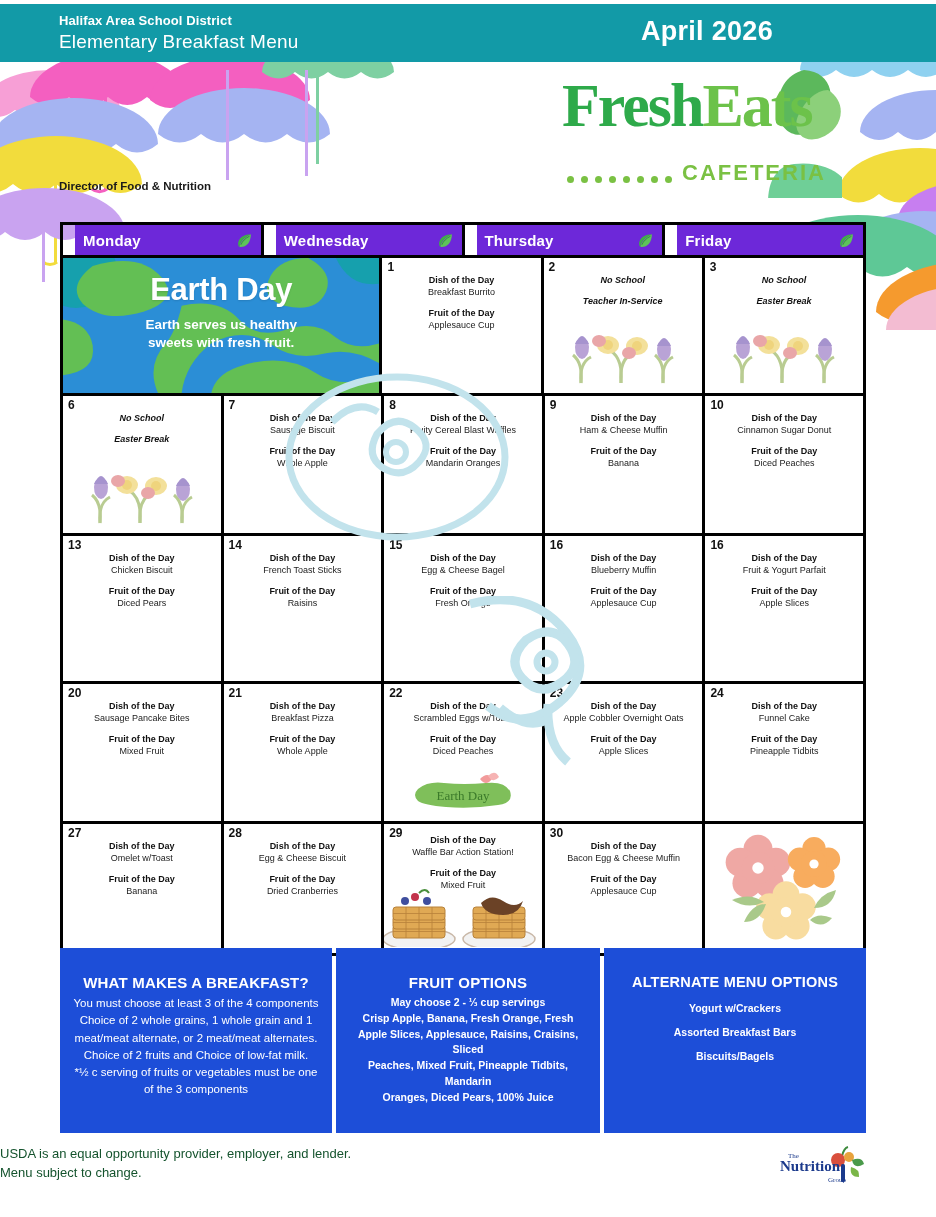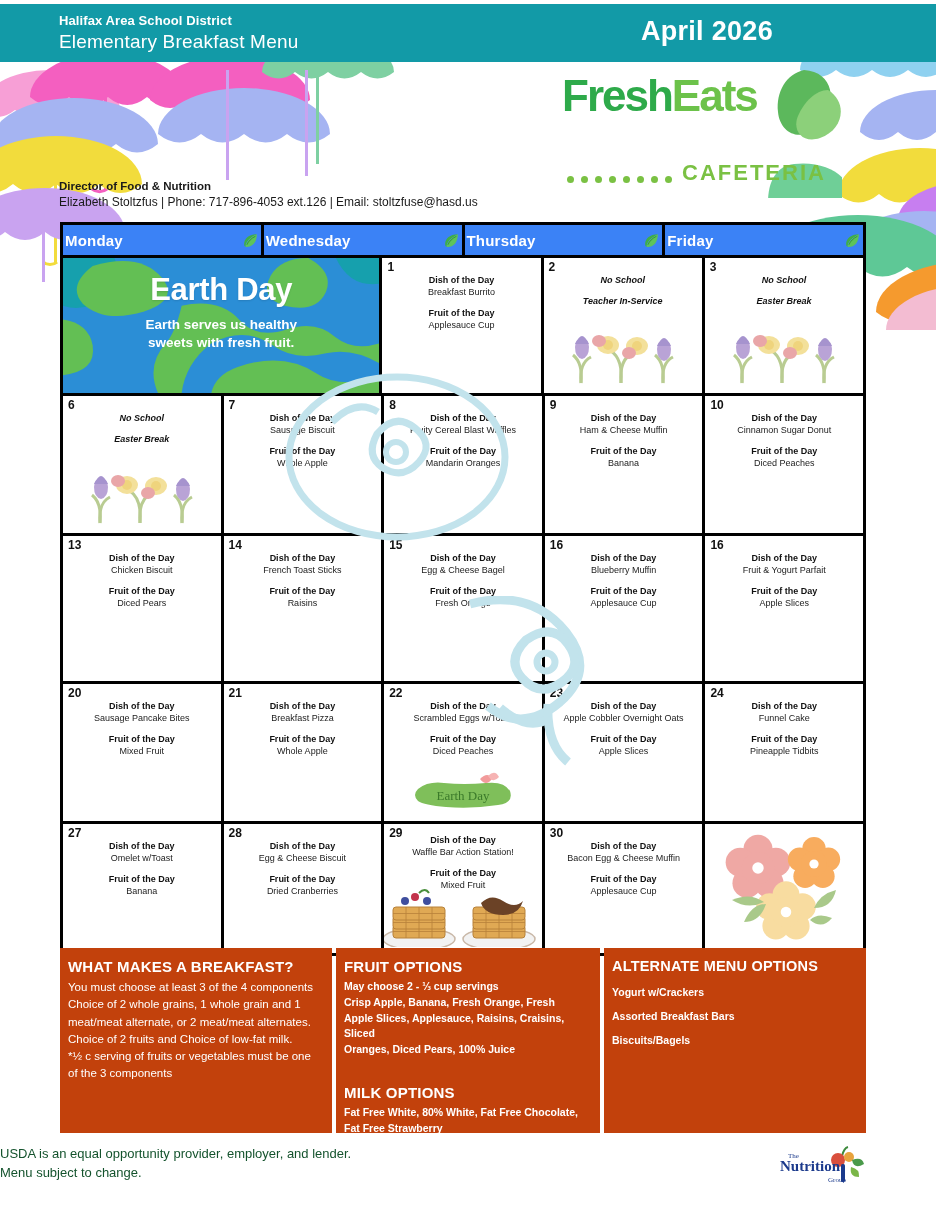--- a/index.html
+++ b/index.html
@@ -32,22 +32,22 @@
 
   
   .umbrellas{position:absolute;left:0;top:62px;width:936px;height:300px;overflow:hidden;pointer-events:none;}
 
   
   .logo{
     position:absolute;left:562px;top:68px;width:280px;height:120px;
   }
   .logo-text{
     position:absolute;left:0;top:6px;
-    font-family:Liberation Sans, sans-serif;
-    font-size:44px;font-weight:bold;
+    font-family:Liberation Serif, serif;
+    font-size:62px;font-weight:bold;
     color:#2eaa4a;
     letter-spacing:-2px;
     line-height:1;
   }
   .logo-text .e2{color:#6cc24a;}
   .logo-cafeteria{
     position:absolute;left:120px;top:92px;
     font-size:22px;font-weight:bold;letter-spacing:2px;
     color:#7ac143;
   }
@@ -68,24 +68,24 @@
   }
 
   
   .cal{
     position:absolute;left:60px;top:222px;width:806px;
     border:3px solid #000;
     box-sizing:border-box;
   }
   .calrow{display:flex;}
   .hcell{
-    flex:1 1 0;height:30px;background:#3b82f6;
+    flex:1 1 0;height:30px;background:#6d28d9;
     border-right:3px solid #000;
     display:flex;align-items:center;justify-content:space-between;
-    padding:0 2px;box-sizing:border-box;position:relative;
+    padding:0 8px;box-sizing:border-box;position:relative;margin-left:12px;
   }
   .hcell:last-child{border-right:none;}
   .hcell .dayname{
     color:#fff;font-size:15px;font-weight:bold;letter-spacing:.2px;
   }
   .leaf-icon{
     width:17px;height:17px;position:relative;flex:0 0 auto;
   }
   .dcell{
     flex:1 1 0;border-right:3px solid #000;border-top:3px solid #000;
@@ -126,22 +126,22 @@
   .watermark{
     position:absolute;pointer-events:none;opacity:1;
   }
 
   
   .panels{
     position:absolute;left:60px;top:948px;width:806px;height:185px;
     display:flex;gap:4px;
   }
   .panel{
-    background:#c2410c;color:#fff;box-sizing:border-box;
-    padding:10px 8px 8px;
+    background:#1d4ed8;color:#fff;box-sizing:border-box;
+    padding:26px 8px 8px;text-align:center;
   }
   .panel.p1{width:272px;}
   .panel.p2{width:264px;}
   .panel.p3{width:262px;}
   .ptitle{
     font-size:15px;font-weight:bold;letter-spacing:.2px;margin-bottom:4px;
   }
   .ptitle.small{font-size:14.5px;}
   .pbody{font-size:11px;font-weight:bold;line-height:1.45;}
   .pbody.light{font-weight:bold;font-size:10.5px;line-height:1.5;}
@@ -257,21 +257,20 @@
       <path d="M242 2 C272 4 276 34 258 56 C240 76 218 66 216 44 C214 24 224 6 242 2 Z" fill="#5cb85c"></path>
       <path d="M266 22 C286 34 282 62 258 70 C240 76 230 62 236 48 C242 34 254 22 266 22 Z" fill="#8cd07a"></path>
       <path d="M232 96 C268 92 292 112 290 134 L206 134 C206 114 214 98 232 96 Z" fill="#6fcf97"></path>
     </svg>
     <div class="logo-text"><span>Fresh</span><span class="e2">Eats</span></div>
     <div class="logo-dots"><i></i><i></i><i></i><i></i><i></i><i></i><i></i><i></i></div>
     <div class="logo-cafeteria">CAFETERIA</div>
   </div>
 
   <div class="contact-title">Director of Food &amp; Nutrition</div>
-  <div class="contact-line">Elizabeth Stoltzfus  |  Phone: 717-896-4053 ext.126  |  Email: stoltzfuse@hasd.us</div>
 
   <div class="cal">
     <div class="calrow" id="header-row">
         <div class="hcell">
           <span class="dayname">Monday</span>
           <span class="leaf-icon"><svg width="17" height="17" viewBox="0 0 24 24">
               <path d="M21 3 C10 3 3 9 3 17 c0 2 1 4 2 4 C5 13 12 8 21 3 Z" fill="#3fae49"></path>
               <path d="M21 3 C12 8 6 13 5 21 c9 1 16-6 16-18 Z" fill="#5ec45a"></path>
               <path d="M19 6 C13 9 9 13 7 18" stroke="#2d8f39" stroke-width="1.2" fill="none"></path>
             </svg></span>
@@ -699,20 +698,21 @@
           <div>of the 3 components</div>
         </div>
     </div>
 
     <div class="panel p2">
       <div class="ptitle">FRUIT OPTIONS</div>
       <div class="pbody light" id="fruit-lines">
           <div>May choose 2 - ⅓ cup servings</div>
           <div>Crisp Apple, Banana, Fresh Orange, Fresh</div>
           <div>Apple Slices, Applesauce, Raisins, Craisins, Sliced</div>
+          <div>Peaches, Mixed Fruit, Pineapple Tidbits, Mandarin</div>
           <div>Oranges, Diced Pears, 100% Juice</div>
         </div>
       <div class="ptitle" style="margin-top:26px;">MILK OPTIONS</div>
       <div class="pbody light" id="milk-lines">
           <div>Fat Free White, 80% White, Fat Free Chocolate,</div>
           <div>Fat Free Strawberry</div>
         </div>
     </div>
 
     <div class="panel p3">

